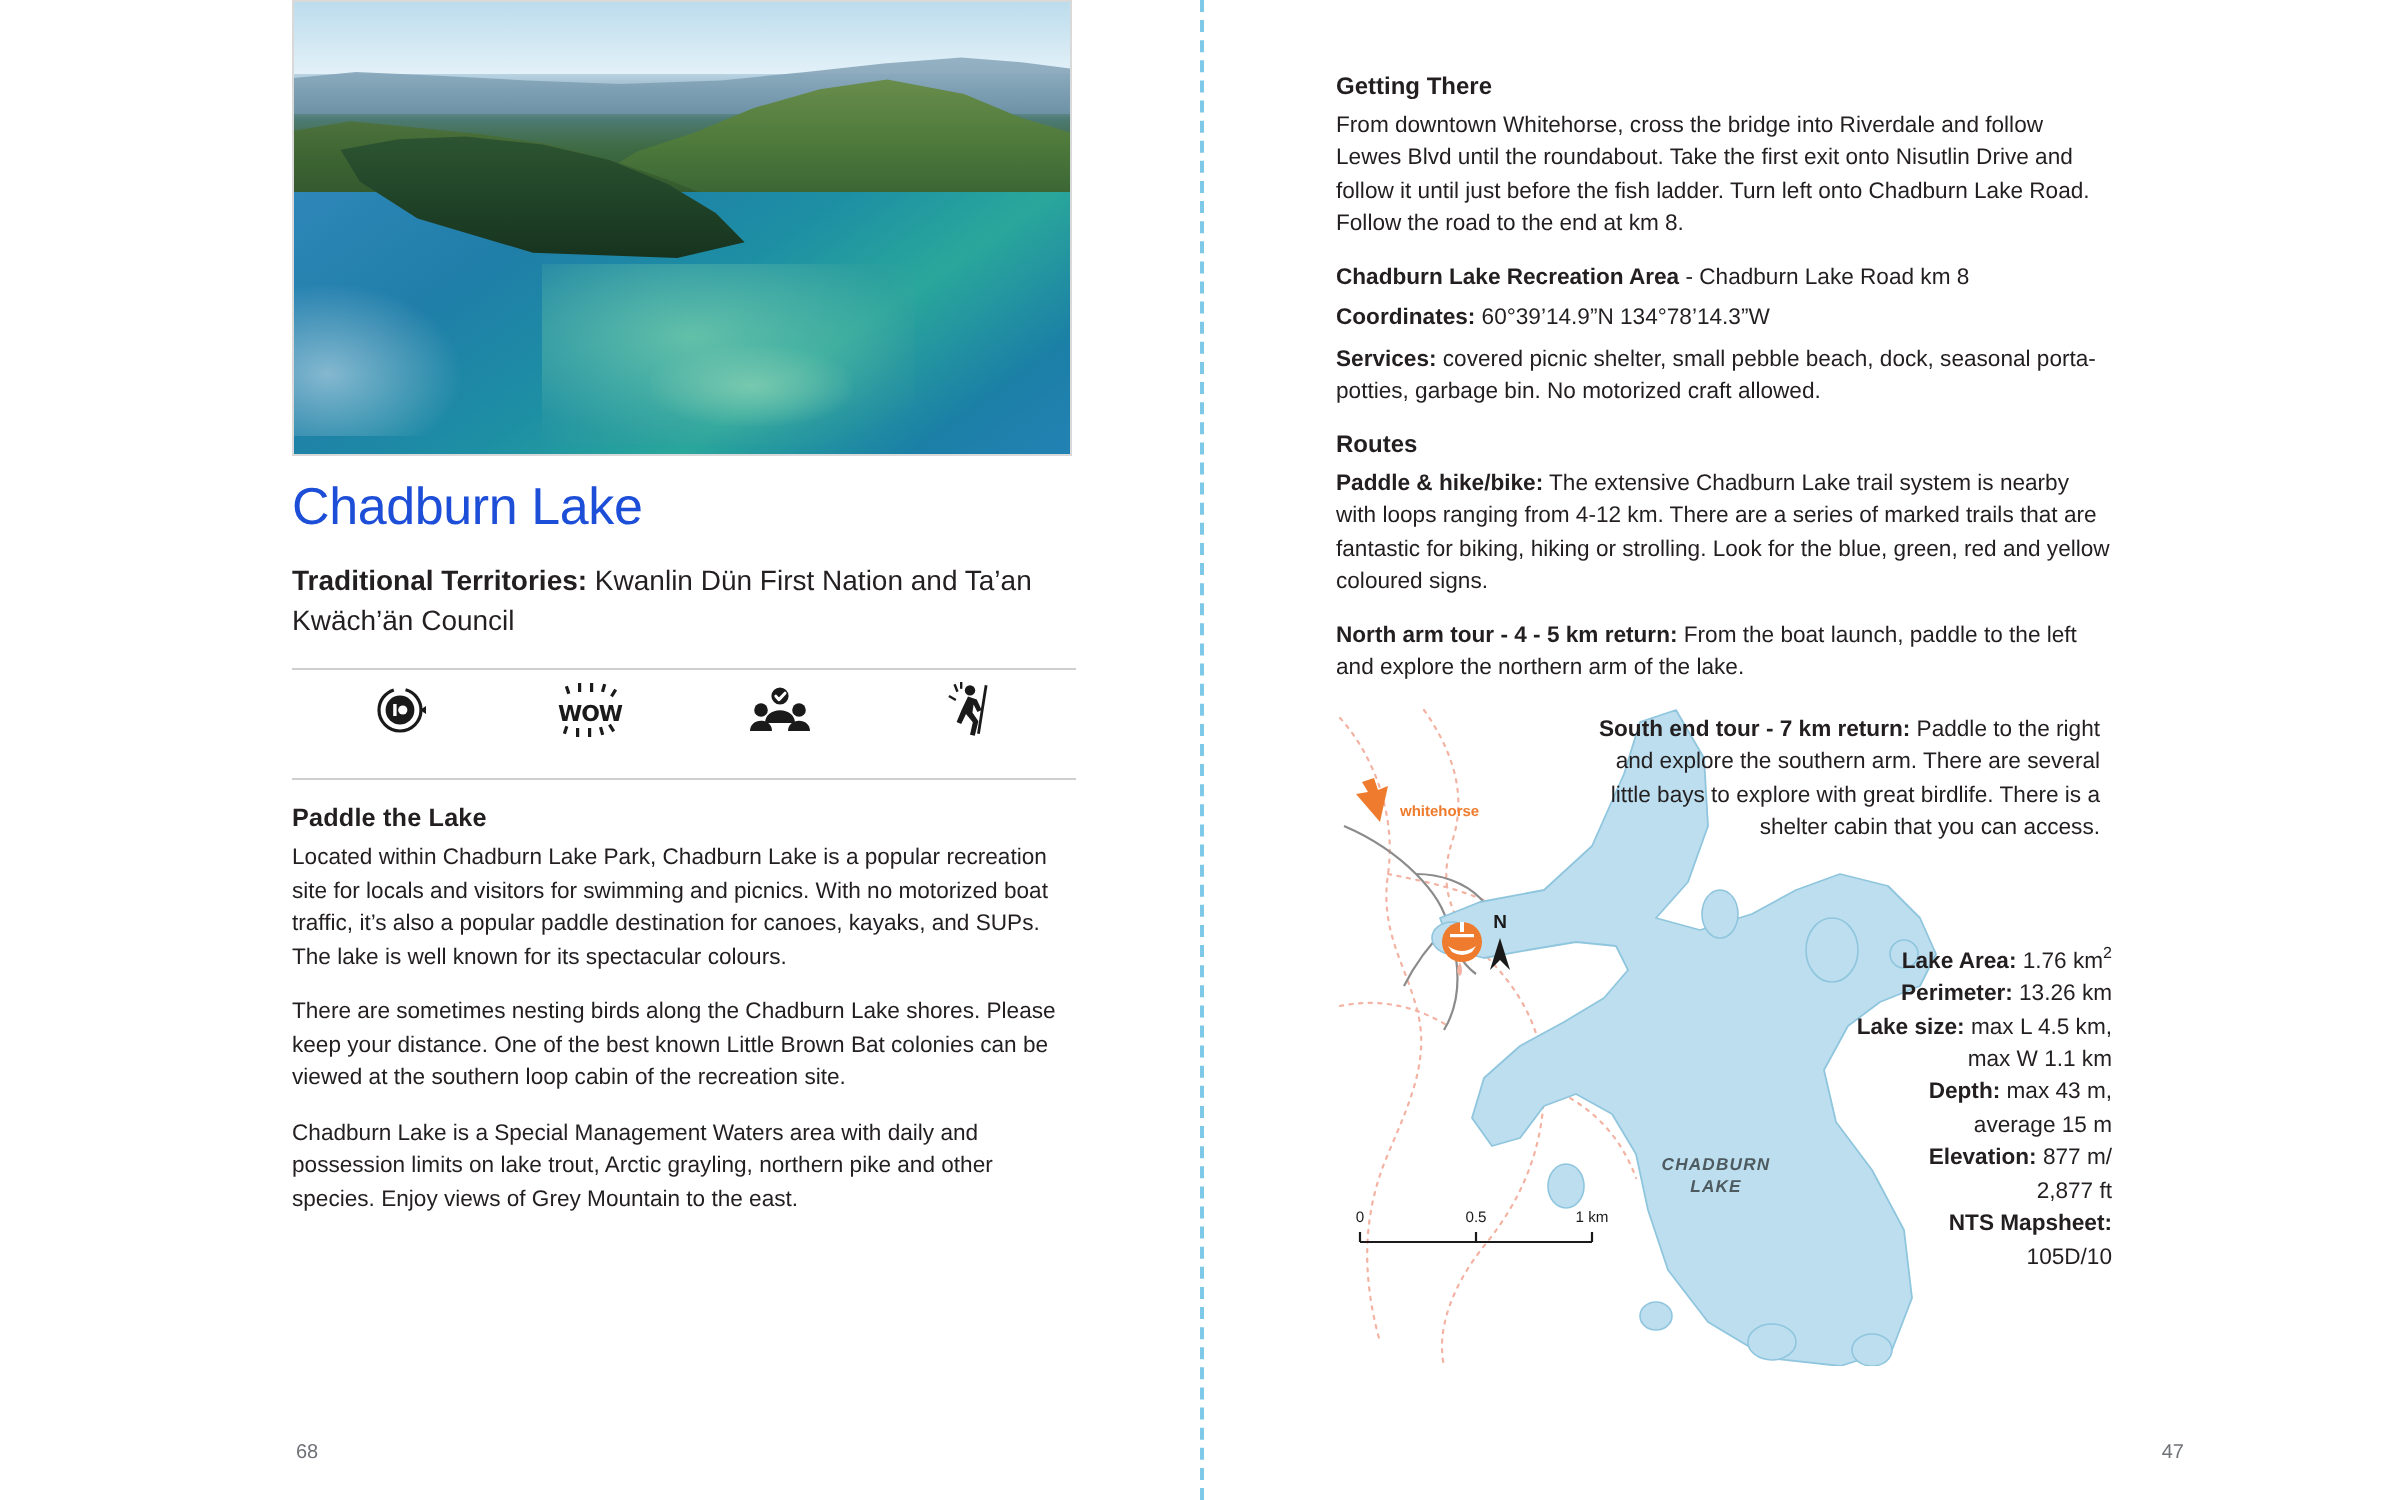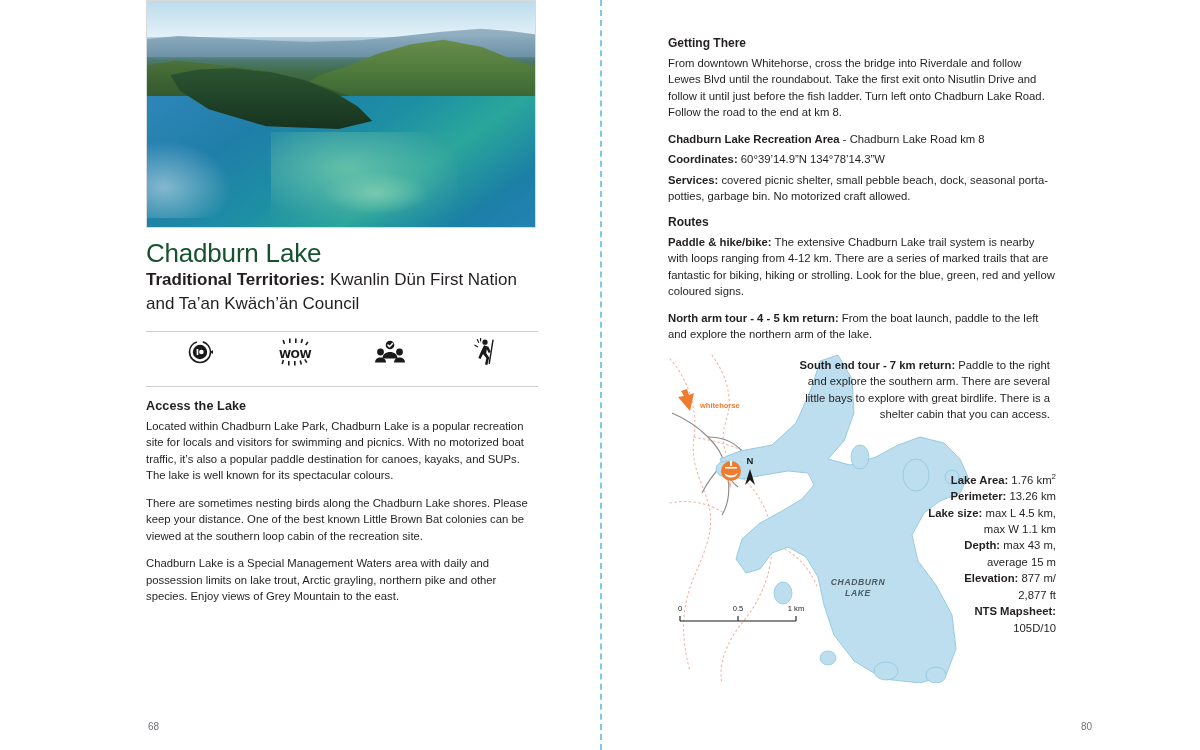--- a/index.html
+++ b/index.html
@@ -68,25 +68,25 @@
   .photo .sparkle {
     position:absolute; left:0; bottom:4%; width:22%; height:34%;
     background: radial-gradient(ellipse at 20% 60%, rgba(255,255,255,.45), transparent 70%);
   }
   .photo-credit {
     text-align: right; font-size: 8.5px; color: #6d6d6d;
     padding-top: 3px; letter-spacing: .1px;
   }
 
   .lake-title {
-    font-size: 26px; color: #14532d; font-weight: 400;
+    font-size: 26px; color: #1d4ed8; font-weight: 400;
     letter-spacing: -.2px; margin-top: 11px; line-height: 1.1;
   }
   .territories {
-    font-size: 17px; line-height: 1.45; color: #231f20;
+    margin-top: 12px; font-size: 14px; line-height: 1.45; color: #231f20;
   }
   .territories b { font-weight: 700; }
 
   .rule { border-top: 1px solid #cfcfcf; margin-top: 14px; }
 
   .icon-row {
     display: flex; justify-content: space-around; align-items: center;
     height: 40px; padding: 0 6px;
   }
   .icon-cell { width: 60px; display: flex; justify-content: center; align-items: flex-end; }
@@ -206,21 +206,21 @@
             <rect x="3.4" y="1" width="1.2" height="4" transform="rotate(-22 4 3)"></rect>
             <rect x="1.6" y="6" width="1.2" height="4" transform="rotate(-60 2.2 8)"></rect>
             <rect x="6" y="0" width="1.2" height="3.4"></rect>
           </g>
         </svg>
       </div>
     </div>
 
     <div class="rule"></div>
 
-    <div class="sec-head">Access the Lake</div>
+    <div class="sec-head">Paddle the Lake</div>
     <div class="body-p">Located within Chadburn Lake Park, Chadburn Lake is a popular recreation site for locals and visitors for swimming and picnics. With no motorized boat traffic, it’s also a popular paddle destination for canoes, kayaks, and SUPs. The lake is well known for its spectacular colours.</div>
     <div class="body-p">There are sometimes nesting birds along the Chadburn Lake shores. Please keep your distance. One of the best known Little Brown Bat colonies can be viewed at the southern loop cabin of the recreation site.</div>
     <div class="body-p">Chadburn Lake is a Special Management Waters area with daily and possession limits on lake trout, Arctic grayling, northern pike and other species. Enjoy views of Grey Mountain to the east.</div>
   </div>
 
   <div class="folio folio-left">68</div>
 
   <div class="page-right">
 
     <div class="rt-head">Getting There</div>
@@ -337,15 +337,15 @@
         </div>
         <div>2,877 ft</div>
         <div>
           <b>NTS Mapsheet:</b>
         </div>
         <div>105D/10</div>
       </div>
     </div>
   </div>
 
-  <div class="folio folio-right">80</div>
+  <div class="folio folio-right">47</div>
 
 </div>
 
 </body></html>

